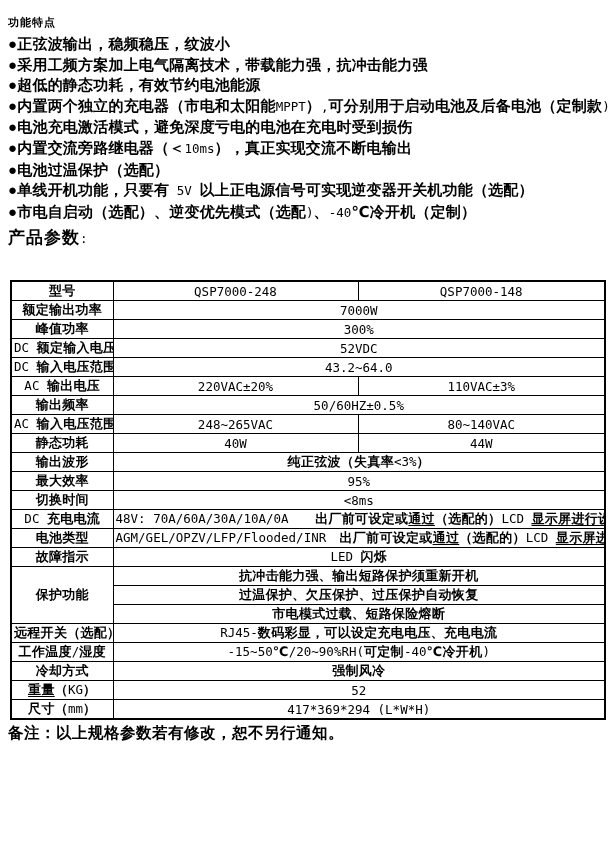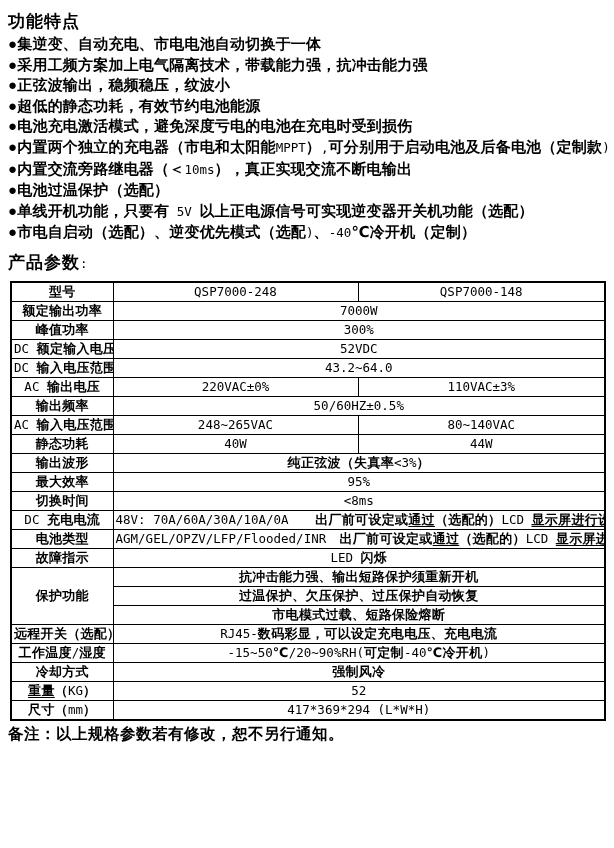--- a/index.html
+++ b/index.html
@@ -3,37 +3,37 @@
 <meta charset="utf-8">
 <style>
   html,body{margin:0;padding:0;}
   body{
     width:614px;height:848px;background:#ffffff;color:#000000;
     font-family:"Liberation Sans","DejaVu Sans",sans-serif;
     overflow:hidden;
   }
   .doc{padding:0 8px 0 8px;}
   .title{
-    font-size:17px;font-weight:700;line-height:20px;
+    font-size:11px;font-weight:700;line-height:20px;
     margin:12px 0 2px 0;letter-spacing:1px;
   }
   ul.features{
     list-style:none;margin:0;padding:0;
     font-size:15px;font-weight:700;
   }
   ul.features li{
     line-height:20.6px;white-space:nowrap;letter-spacing:0.2px;
   }
   .params-heading{
-    font-size:17px;font-weight:700;line-height:26px;
+    font-size:17px;font-weight:700;line-height:18px;
     margin:6px 0 0 0;letter-spacing:1px;
   }
   table.spec{
     border-collapse:collapse;table-layout:fixed;
-    width:594px;margin:4px 0 0 2px;
+    width:594px;margin:32px 0 0 2px;
     border:2px solid #000;
   }
   table.spec td{
     border:1px solid #000;
     height:17.7px;padding:0 2px;
     text-align:center;vertical-align:middle;
     font-size:13px;font-weight:700;
     white-space:nowrap;overflow:hidden;
     letter-spacing:0.3px;
   }
@@ -49,26 +49,25 @@
   }
 </style>
 </head>
 <body>
 
 <div class="doc">
 
   <div class="title">功能特点</div>
 
   <ul class="features">
-    <li>●集逆变、自动充电、市电电池自动切换于一体</li>
+    <li>●正弦波输出，稳频稳压，纹波小</li>
     <li>●采用工频方案加上电气隔离技术，带载能力强，抗冲击能力强</li>
-    <li>●正弦波输出，稳频稳压，纹波小</li>
     <li>●超低的静态功耗，有效节约电池能源</li>
+    <li>●内置两个独立的充电器（市电和太阳能<span class="lat">MPPT</span>）<span class="lat">,</span>可分别用于启动电池及后备电池（定制款<span class="lat">)</span></li>
     <li>●电池充电激活模式，避免深度亏电的电池在充电时受到损伤</li>
-    <li>●内置两个独立的充电器（市电和太阳能<span class="lat">MPPT</span>）<span class="lat">,</span>可分别用于启动电池及后备电池（定制款<span class="lat">)</span></li>
     <li>●内置交流旁路继电器（＜<span class="lat">10ms</span>），真正实现交流不断电输出</li>
     <li>●电池过温保护（选配）</li>
     <li>●单线开机功能，只要有<span class="lat"> 5V </span>以上正电源信号可实现逆变器开关机功能（选配）</li>
     <li>●市电自启动（选配）、逆变优先模式（选配<span class="lat">)</span>、<span class="lat">-40</span>℃冷开机（定制）</li>
   </ul>
 
   <div class="params-heading">产品参数<span class="lat">:</span></div>
 
   <table class="spec">
     <colgroup>
@@ -93,21 +92,21 @@
       <tr>
         <td class="lbl"><span class="lat">DC </span>额定输入电压</td>
         <td colspan="2"><span class="lat">52VDC</span></td>
       </tr>
       <tr>
         <td class="lbl"><span class="lat">DC </span>输入电压范围</td>
         <td colspan="2"><span class="lat">43.2~64.0</span></td>
       </tr>
       <tr>
         <td class="lbl"><span class="lat">AC </span>输出电压</td>
-        <td><span class="lat">220VAC±0%</span></td>
+        <td><span class="lat">220VAC±20%</span></td>
         <td><span class="lat">110VAC±3%</span></td>
       </tr>
       <tr>
         <td class="lbl">输出频率</td>
         <td colspan="2"><span class="lat">50/60HZ±0.5%</span></td>
       </tr>
       <tr>
         <td class="lbl"><span class="lat">AC </span>输入电压范围</td>
         <td><span class="lat">248~265VAC</span></td>
         <td><span class="lat">80~140VAC</span></td>

